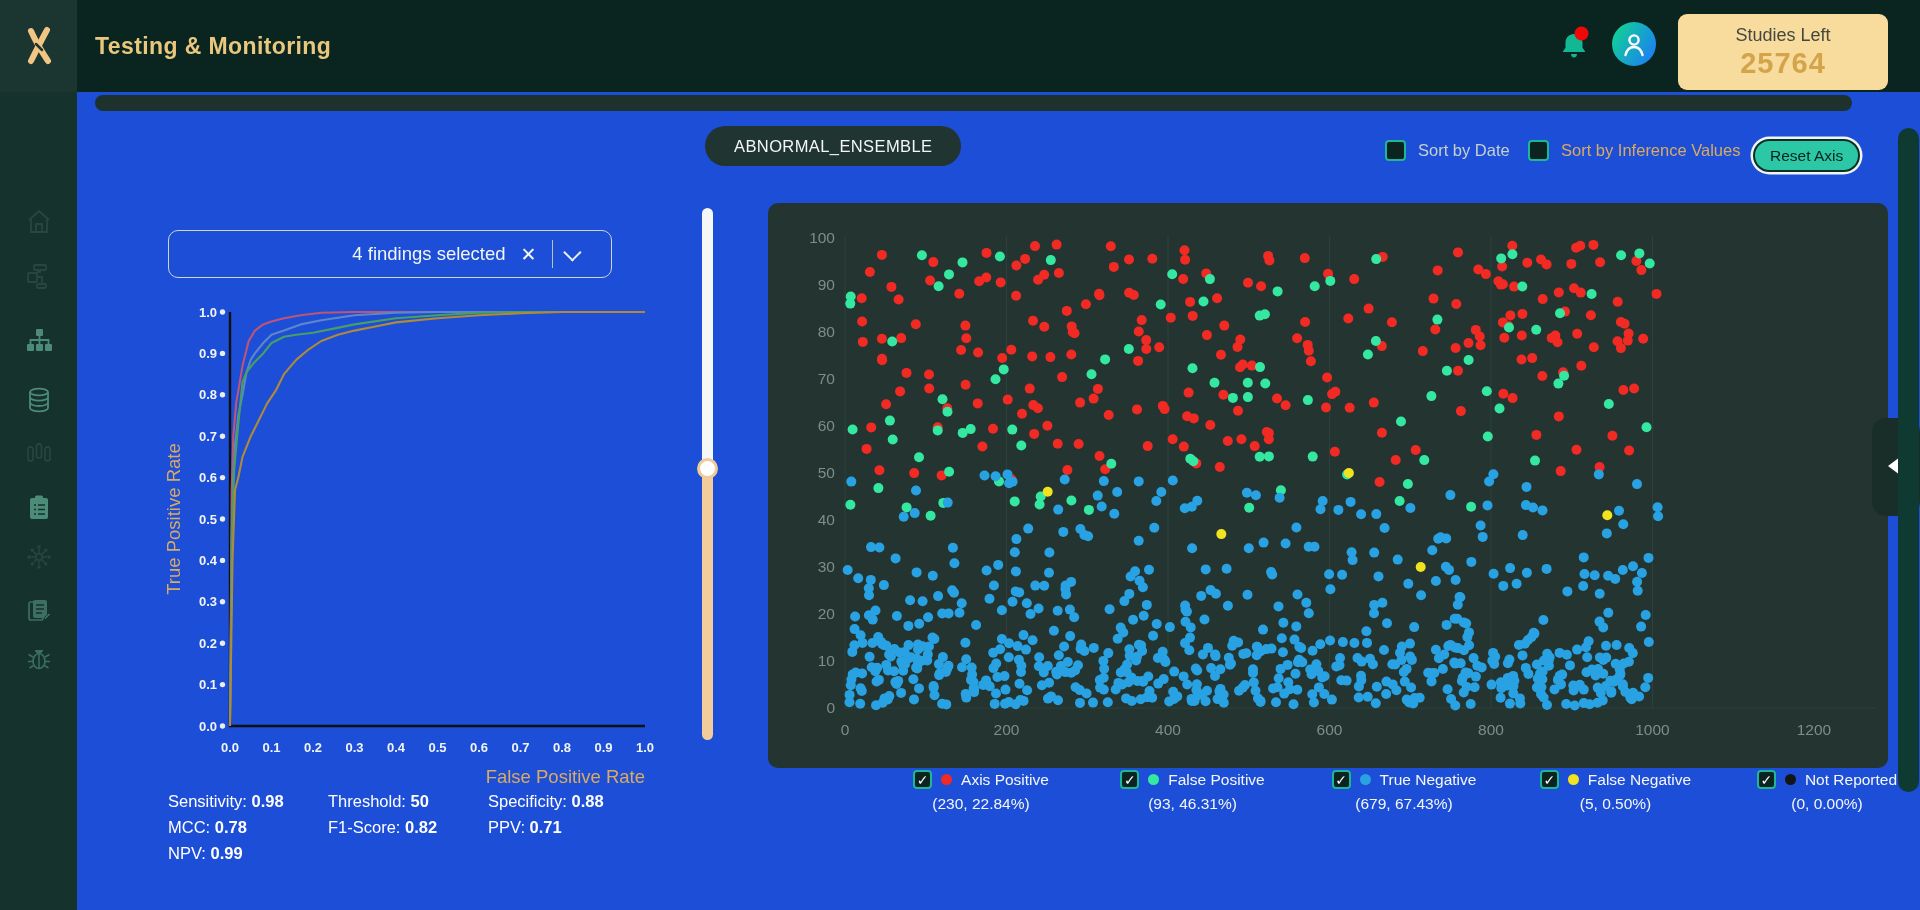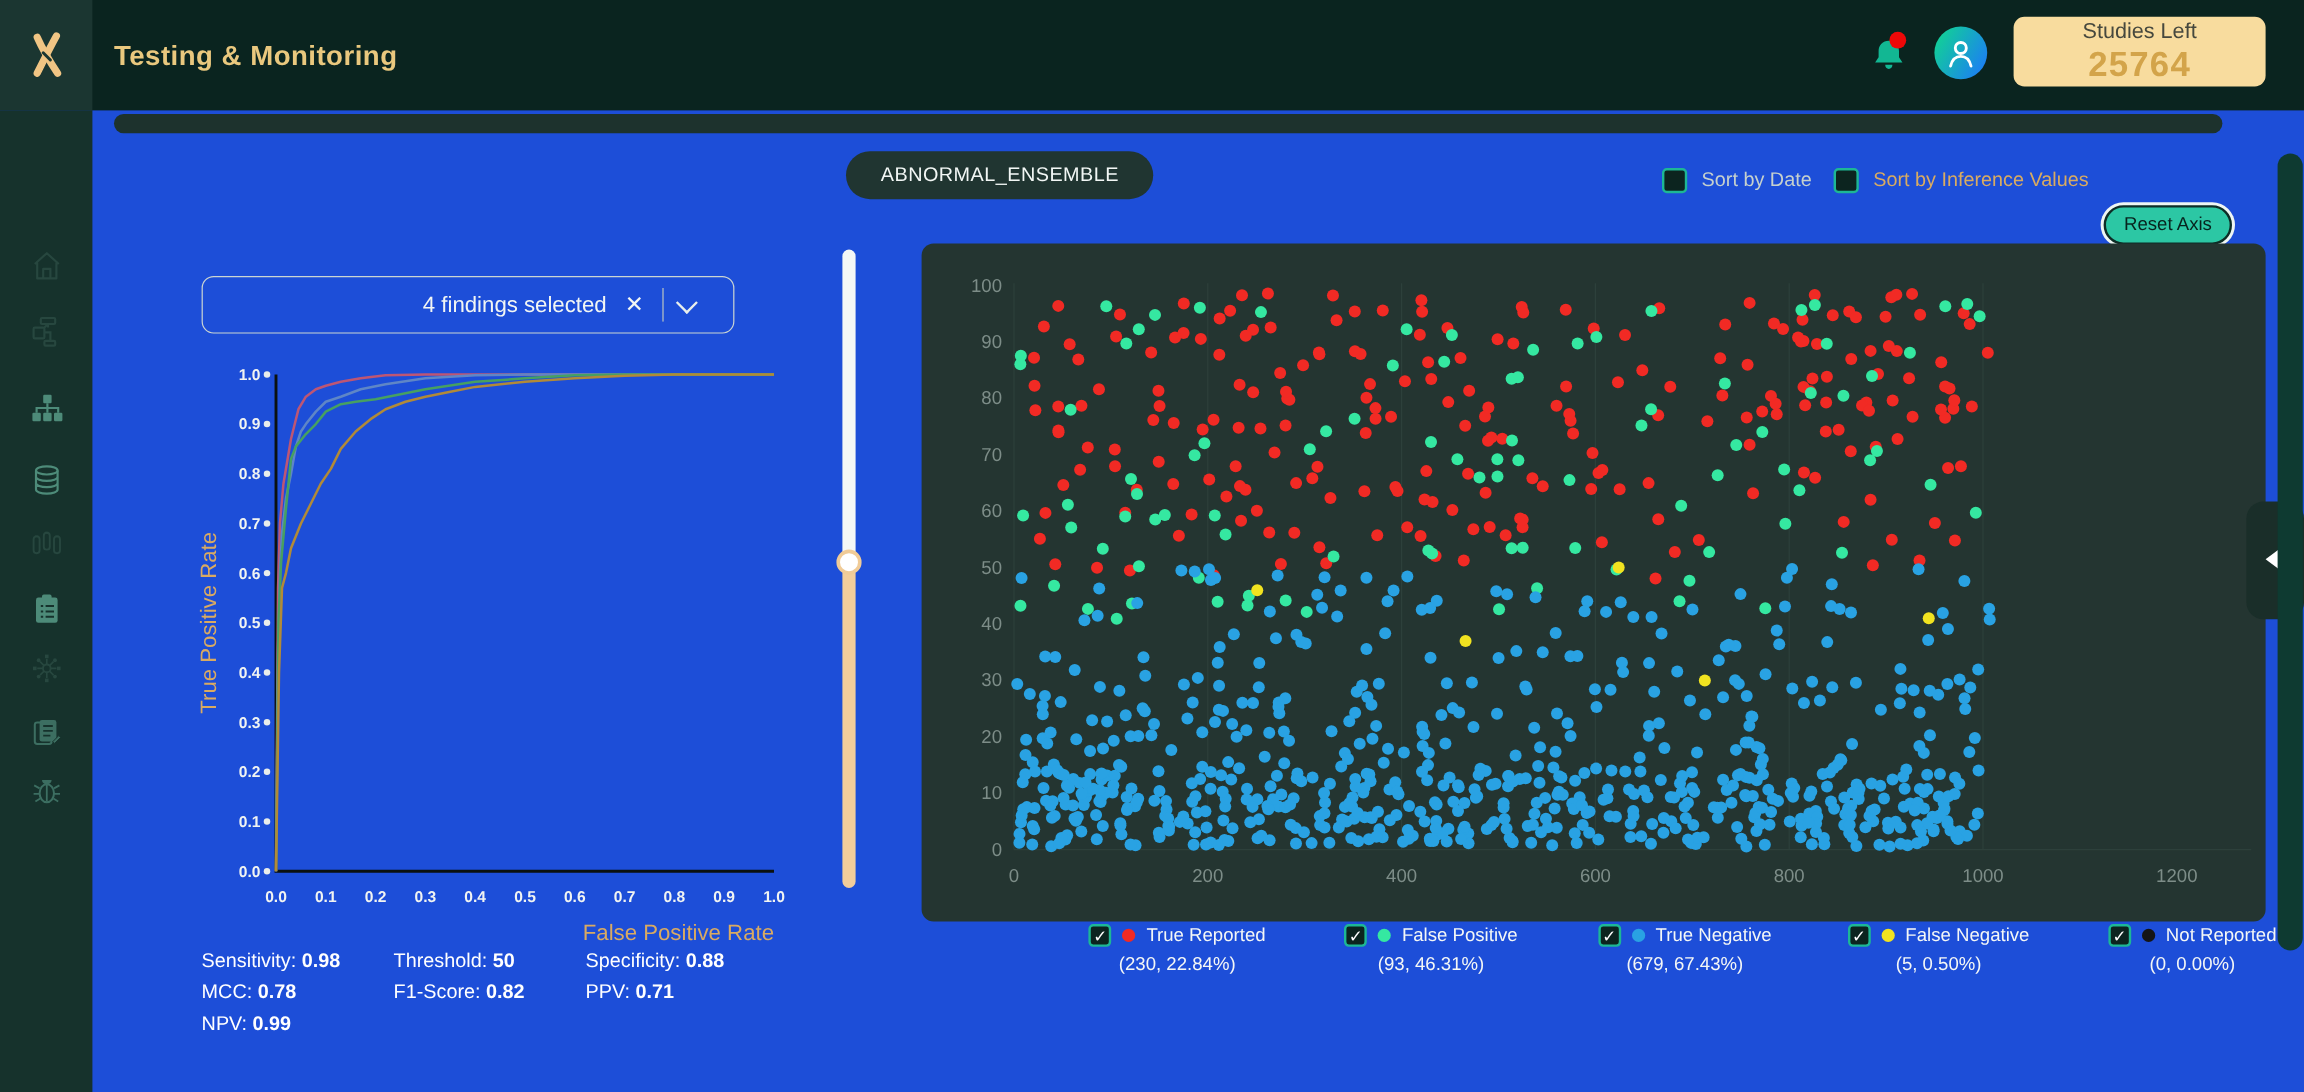--- a/index.html
+++ b/index.html
@@ -4,42 +4,42 @@
 <style>
   html,body{margin:0;padding:0;background:#03211c;font-family:"Liberation Sans",sans-serif;}
   #app{position:relative;width:1920px;height:910px;background:#1d4ed8;overflow:hidden;}
 
   
   .header{position:absolute;left:0;top:0;width:1920px;height:92px;background:#0a241f;}
   .logo-box{position:absolute;left:0;top:0;width:77px;height:92px;background:#1b3631;display:flex;align-items:center;justify-content:center;}
   .page-title{position:absolute;left:95px;top:0;height:92px;display:flex;align-items:center;color:#e9c87e;font-size:23px;font-weight:600;letter-spacing:.4px;}
   .bell{position:absolute;left:1552px;top:24px;width:44px;height:44px;}
   .avatar{position:absolute;left:1612px;top:22px;width:44px;height:44px;border-radius:50%;background:linear-gradient(120deg,#10da8b 0%,#1b84ee 85%);display:flex;align-items:center;justify-content:center;}
-  .studies-card{position:absolute;left:1678px;top:14px;width:210px;height:58px;background:#f8dc9e;border-radius:9px;display:flex;flex-direction:column;align-items:center;justify-content:center;}
+  .studies-card{position:absolute;left:1678px;top:14px;width:210px;height:76px;background:#f8dc9e;border-radius:9px;display:flex;flex-direction:column;align-items:center;justify-content:center;}
   .studies-label{color:#46483e;font-size:18px;}
   .studies-value{color:#d3a44a;font-size:29px;font-weight:700;letter-spacing:1px;margin-top:1px;}
 
   
   .sidebar{position:absolute;left:0;top:92px;width:77px;height:818px;background:#16322c;}
   .side-icon{position:absolute;left:0;width:77px;height:44px;display:flex;align-items:center;justify-content:center;cursor:pointer;}
   .side-icon svg{width:30px;height:30px;}
   .tone-dim{color:#27473f;}
   .tone-mid{color:#3c6e61;}
   .tone-bright{color:#4d8b79;}
 
   
   .top-strip{position:absolute;left:95px;top:95px;width:1757px;height:16px;background:#1d322d;border-radius:8px;}
   .model-pill{position:absolute;left:705px;top:126px;height:40px;padding:0 29px;background:#203531;border-radius:22px;display:flex;align-items:center;color:#f2f7f5;font-size:16.5px;letter-spacing:.4px;}
   .cb{width:21px;height:21px;border:2px solid #1db795;border-radius:4px;background:#0c241f;box-sizing:border-box;display:inline-flex;align-items:center;justify-content:center;color:#fff;font-size:14px;flex:0 0 auto;}
   .ctrl{position:absolute;top:140px;display:flex;align-items:center;gap:12px;}
   .ctrl-date{left:1385px;}
   .ctrl-inf{left:1528px;}
   .lbl-gray{color:#c6d1cd;font-size:16.5px;}
   .lbl-gold{color:#d9ab61;font-size:16.5px;}
-  .reset-btn{position:absolute;left:1753px;top:139px;height:29px;padding:0 15px;background:#2cc7a4;color:#07231d;font-size:15.5px;font-family:"Liberation Sans",sans-serif;border:2px solid #0d2d26;box-shadow:0 0 0 2.5px #eef6f3;border-radius:999px;display:flex;align-items:center;cursor:pointer;margin-top:32px;}
+  .reset-btn{position:absolute;left:1753px;top:139px;height:29px;padding:0 15px;background:#2cc7a4;color:#07231d;font-size:15.5px;font-family:"Liberation Sans",sans-serif;border:2px solid #0d2d26;box-shadow:0 0 0 2.5px #eef6f3;border-radius:999px;display:flex;align-items:center;cursor:pointer;}
 
   
   .findings{position:absolute;left:168px;top:230px;width:444px;height:48px;border:1.5px solid #ccd6d2;border-radius:10px;box-sizing:border-box;display:flex;align-items:center;justify-content:flex-end;gap:15px;padding-right:30px;color:#f2f6f4;}
   .findings-value{font-size:18.5px;}
   .findings-x{font-size:19px;cursor:pointer;}
   .findings-div{width:1.5px;height:28px;background:#b9c4c0;}
   .chev{width:11px;height:11px;border-left:2.5px solid #e9efec;border-bottom:2.5px solid #e9efec;transform:rotate(-45deg) translateY(-3px);cursor:pointer;}
 
   
   #roc-chart{position:absolute;left:160px;top:295px;}
@@ -1313,21 +1313,21 @@
           <circle cx="839.3" cy="312.3" r="5" fill="#f1e320"></circle>
         </g>
         <g></g>
       </svg>
   </div>
   <div id="scatter-legend">
       <div class="leg-col">
         <div class="leg-head">
           <span class="cb" style="width: 19px; height: 19px;">✓</span>
           <span class="leg-dot" style="background: rgb(241, 42, 36);"></span>
-          <span class="leg-label">True Reported</span>
+          <span class="leg-label">Axis Positive</span>
         </div>
         <div class="leg-stat">(230, 22.84%)</div>
       </div>
       <div class="leg-col">
         <div class="leg-head">
           <span class="cb" style="width: 19px; height: 19px;">✓</span>
           <span class="leg-dot" style="background: rgb(53, 232, 161);"></span>
           <span class="leg-label">False Positive</span>
         </div>
         <div class="leg-stat">(93, 46.31%)</div>

